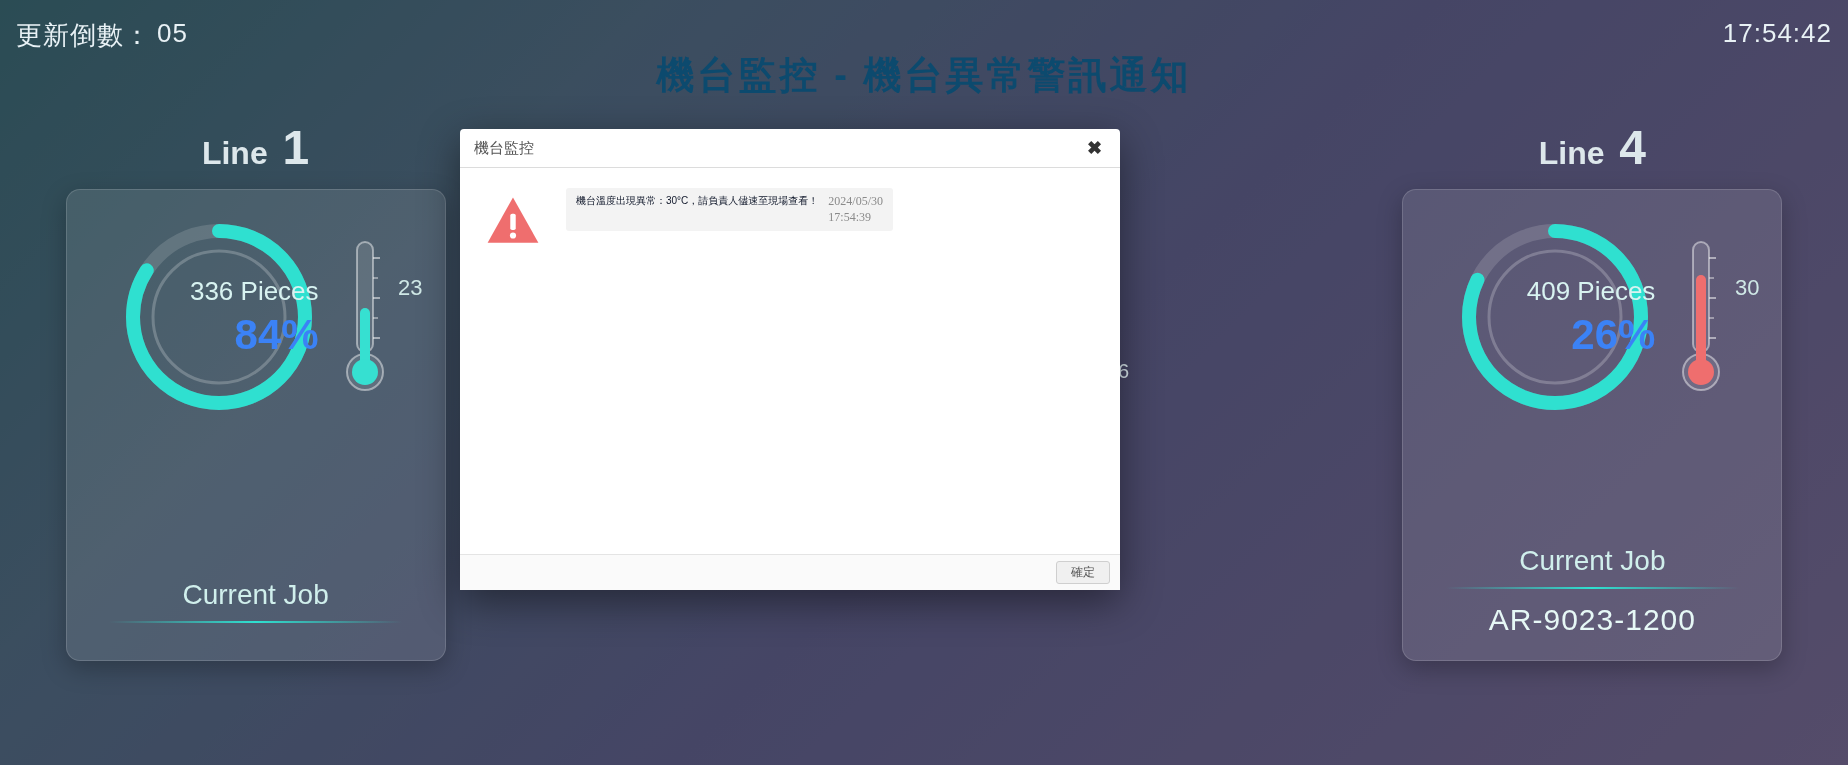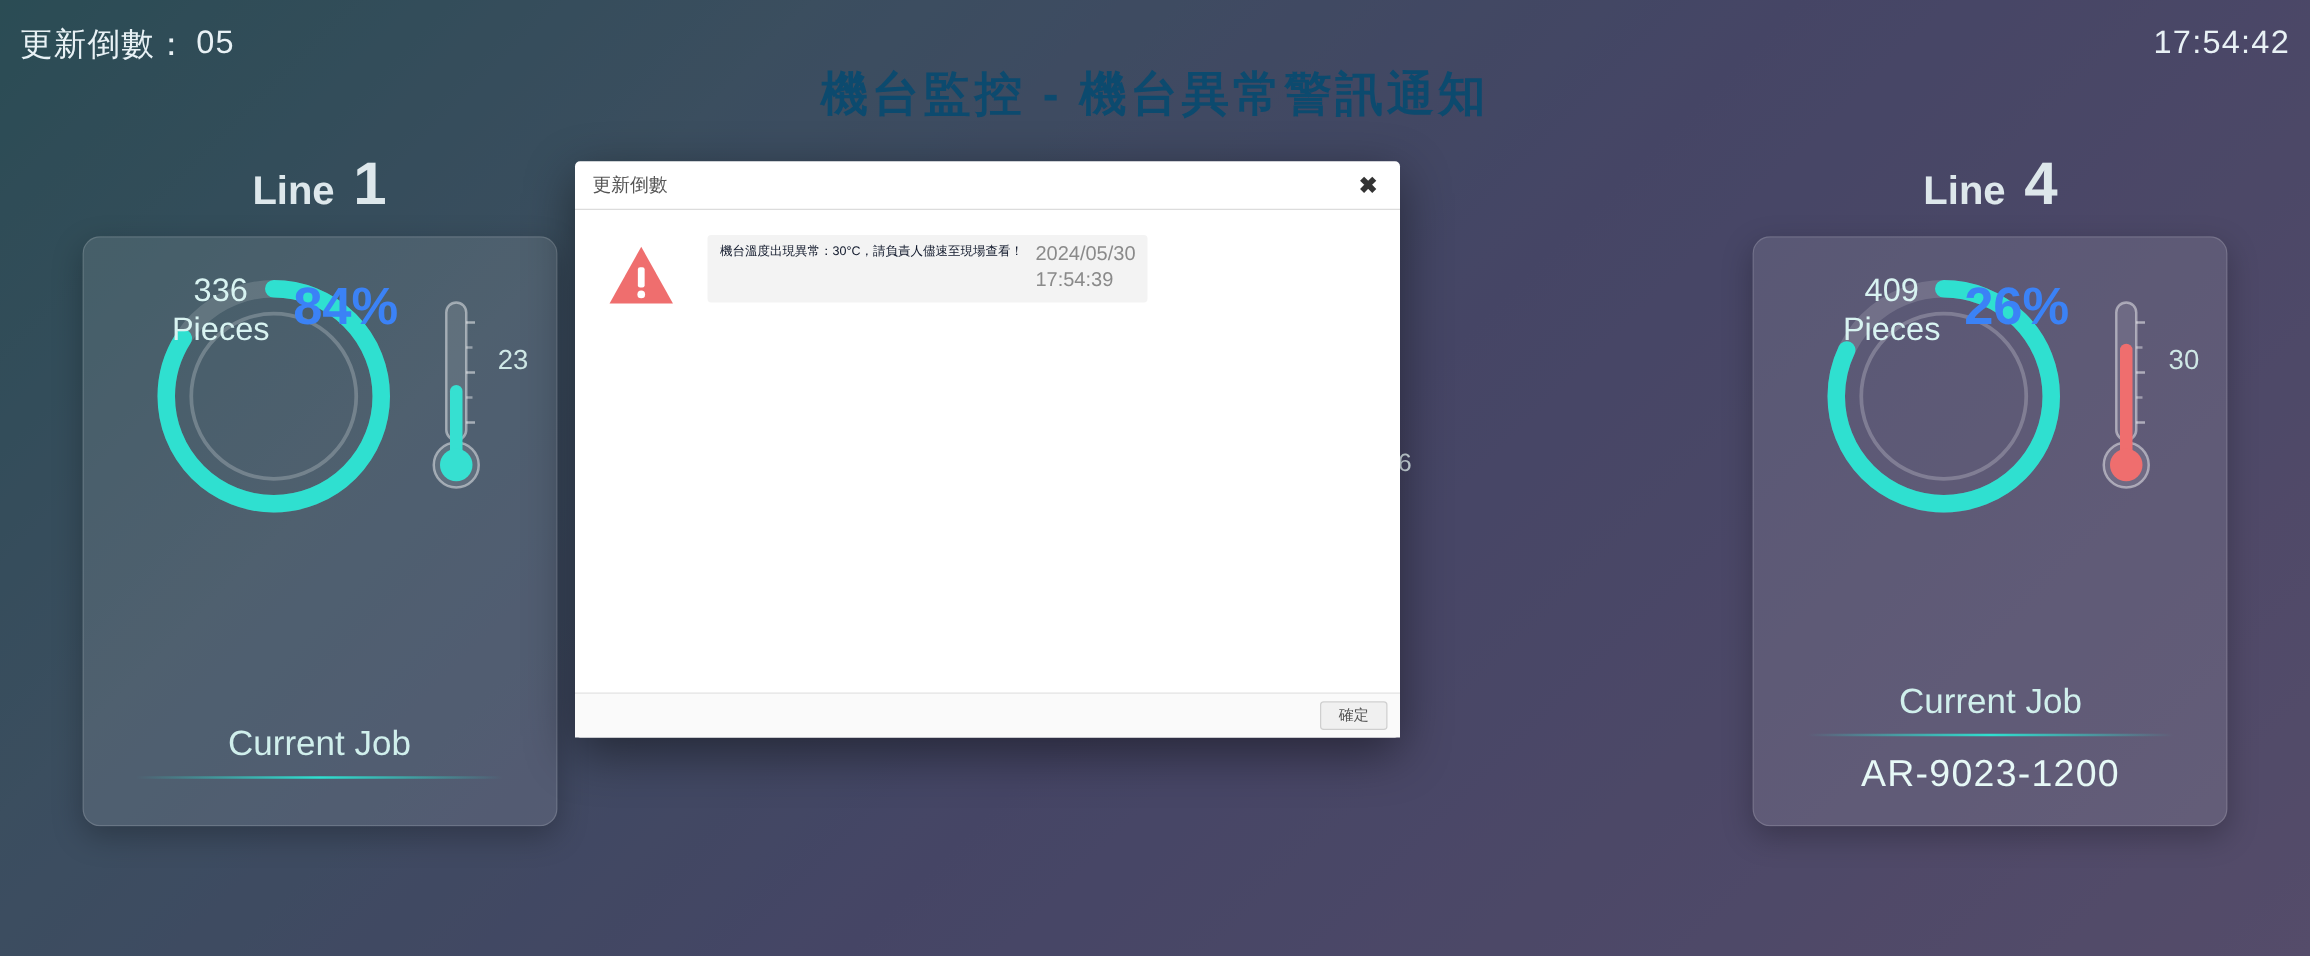--- a/index.html
+++ b/index.html
@@ -22,22 +22,22 @@
   .card{
     margin-top:14px;height:420px;border-radius:14px;
     background:rgba(255,255,255,0.10);
     box-shadow:inset 0 0 0 1px rgba(255,255,255,0.15),0 8px 24px rgba(0,0,0,0.25);
     display:flex;flex-direction:column;align-items:center;justify-content:space-between;
     padding:28px 20px 24px;
   }
   .gauge-row{display:flex;align-items:center;justify-content:center;gap:18px;}
   .gauge{position:relative;width:200px;height:200px;}
   .gauge svg{position:absolute;inset:0;}
-  .gauge-center{position:absolute;inset:0;display:flex;flex-direction:row;
-    align-items:flex-start;justify-content:center;}
+  .gauge-center{position:absolute;inset:0;display:flex;flex-direction:column;
+    align-items:flex-end;justify-content:center;}
   .pieces{font-size:26px;color:#d8f3f1;}
   .pct{font-size:42px;font-weight:700;color:#3b82f6;margin-top:4px;}
   .thermo{position:relative;width:56px;height:180px;display:flex;
     align-items:center;justify-content:center;}
   .thermo svg{display:block;}
   .temp-val{position:absolute;right:-30px;top:48px;font-size:22px;color:#cfe8e6;}
   .job-block{width:100%;text-align:center;}
   .job-label{font-size:28px;color:#d0efec;}
   .job-rule{height:2px;margin:10px auto 14px;width:86%;
     background:linear-gradient(90deg,rgba(0,0,0,0) 0%,#2fe0d0 50%,rgba(0,0,0,0) 100%);}
@@ -55,21 +55,21 @@
   .dlg-title{font-size:15px;color:#555;}
   .dlg-close{font-weight:bold;color:#333;cursor:pointer;font-size:18px;
     background:none;border:none;padding:0 4px;}
   .dlg-body{flex:1;padding:20px 24px;overflow:auto;}
   .alert-row{display:flex;align-items:flex-start;gap:24px;}
   .alert-icon{width:58px;height:58px;margin-top:4px;}
   .alert-msg-wrap{display:flex;flex-direction:column;gap:2px;}
   .alert-msg-box{background:#f3f3f3;border-radius:3px;padding:6px 10px;
     display:flex;gap:10px;align-items:flex-start;}
   .alert-msg{font-size:10px;color:#0f172a;}
-  .alert-ts{font-size:16px;color:#8a8a8a;line-height:1.3;}
+  .alert-ts{font-size:12px;color:#8a8a8a;line-height:1.3;font-family:Liberation Serif, serif;}
   .dlg-foot{display:flex;justify-content:flex-end;padding:6px 10px;
     border-top:1px solid #e4e4e4;background:#fafafa;}
   .dlg-ok{font-size:12px;color:#555;background:#f0f0f0;border:1px solid #cfcfcf;
     border-radius:3px;padding:2px 14px;cursor:pointer;}
 
   .peek-text{position:absolute;font-size:20px;color:#d8e6ec;}
 </style>
 </head>
 <body>
 
@@ -183,21 +183,21 @@
       </div>
     </div>
   </div>
 
 </div>
 
 <span class="peek-text" style="left:1107px;top:360px">16</span>
 
 <div class="dialog">
   <div class="dlg-head">
-    <span class="dlg-title">更新倒數</span>
+    <span class="dlg-title">機台監控</span>
     <button class="dlg-close">✖</button>
   </div>
   <div class="dlg-body">
     <div class="alert-row">
       <svg class="alert-icon" viewBox="0 0 64 64">
         <path d="M32 6 L60 56 H4 Z" fill="#ef6e6e"></path>
         <rect x="29" y="24" width="6" height="18" rx="2" fill="#ffffff"></rect>
         <circle cx="32" cy="48" r="3.4" fill="#ffffff"></circle>
       </svg>
       <div class="alert-msg-wrap">

